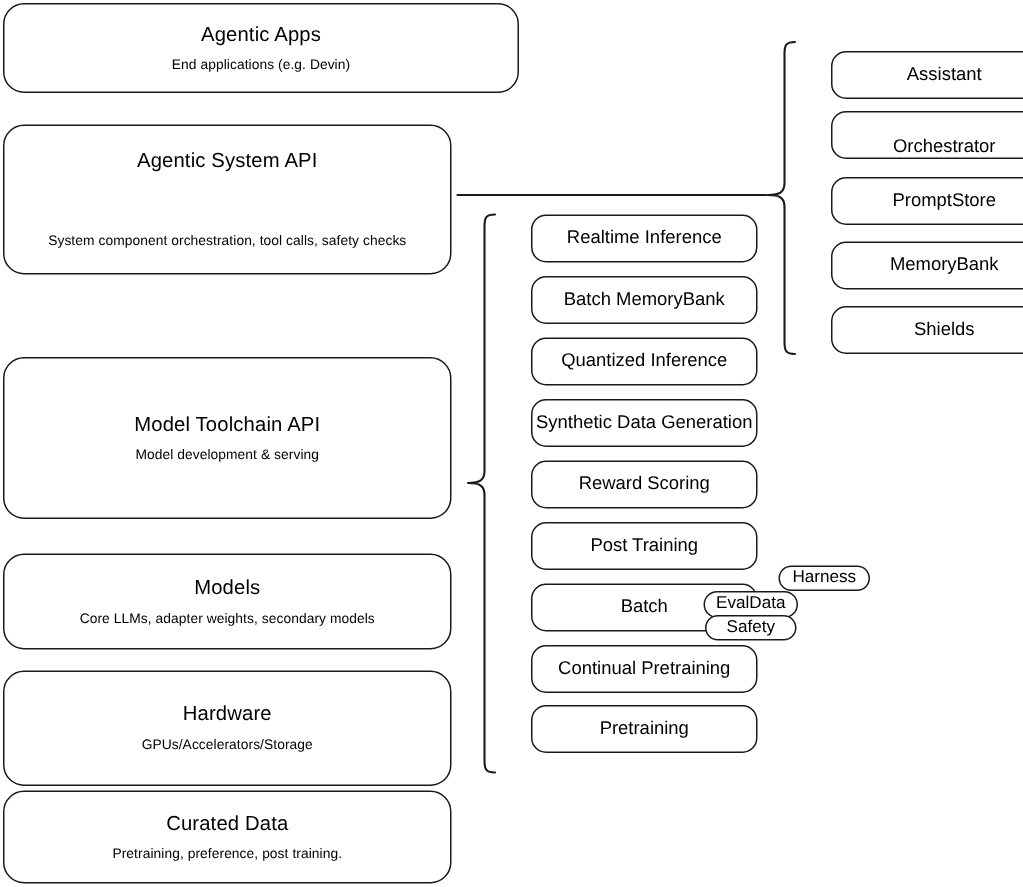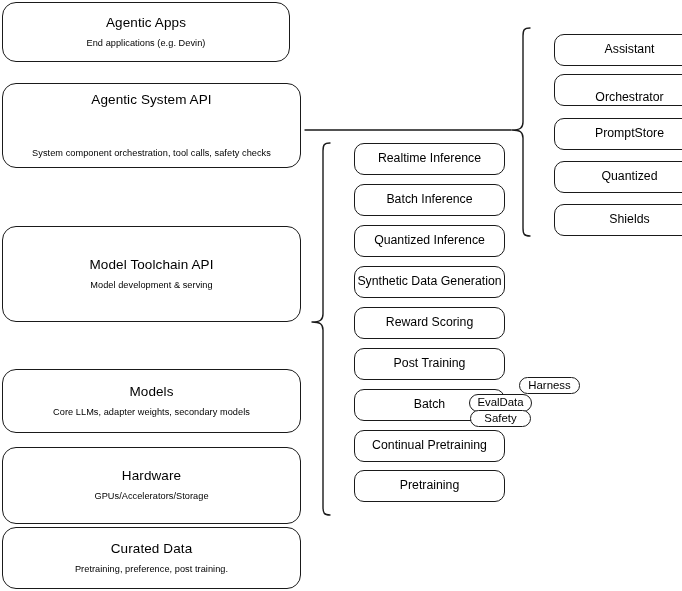--- a/index.html
+++ b/index.html
@@ -86,31 +86,31 @@
     stroke-width: 1.4;
     stroke-linecap: round;
     stroke-linejoin: round;
   }
 </style>
 </head>
 <body>
 
 <div id="canvas">
 
-  <div class="box layer-box" style="left:2px; top:2px; width:288px; height:60px;">
+  <div class="box layer-box" style="left:2px; top:2px; width:344px; height:60px;">
     <span class="layer-title">Agentic Apps</span>
     <span class="layer-sub">End applications (e.g. Devin)</span>
   </div>
 
-  <div class="box layer-box" style="left:2px; top:83px; width:299px; height:85px;gap:33px;">
+  <div class="box layer-box" style="left:2px; top:83px; width:299px; height:100px;gap:33px;">
     <span class="layer-title">Agentic System API</span>
     <span class="layer-sub">System component orchestration, tool calls, safety checks</span>
   </div>
 
-  <div class="box layer-box" style="left:2px; top:226px; width:299px; height:96px;">
+  <div class="box layer-box" style="left:2px; top:238px; width:299px; height:108px;">
     <span class="layer-title">Model Toolchain API</span>
     <span class="layer-sub">Model development &amp; serving</span>
   </div>
 
   <div class="box layer-box" style="left:2px; top:369px; width:299px; height:64px;">
     <span class="layer-title">Models</span>
     <span class="layer-sub">Core LLMs, adapter weights, secondary models</span>
   </div>
 
   <div class="box layer-box" style="left:2px; top:447px; width:299px; height:77px;">
@@ -145,21 +145,21 @@
              C 15 179, 12 181, 4 181
              C 12 181, 15 183, 15 189
              L 15 366
              C 15 372, 16 374, 22 374"></path>
   </svg>
 
   <div class="box item-box" style="left:330px; top:143px; width:151px; height:32px;">
     <span class="item-label">Realtime Inference</span>
   </div>
   <div class="box item-box" style="left:330px; top:184px; width:151px; height:32px;">
-    <span class="item-label">Batch Inference</span>
+    <span class="item-label">Batch MemoryBank</span>
   </div>
   <div class="box item-box" style="left:330px; top:225px; width:151px; height:32px;">
     <span class="item-label">Quantized Inference</span>
   </div>
   <div class="box item-box" style="left:330px; top:266px; width:151px; height:32px;">
     <span class="item-label">Synthetic Data Generation</span>
   </div>
   <div class="box item-box" style="left:330px; top:307px; width:151px; height:32px;">
     <span class="item-label">Reward Scoring</span>
   </div>
@@ -189,19 +189,19 @@
   <div class="box item-box" style="left:530px; top:34px; width:151px; height:32px;">
     <span class="item-label">Assistant</span>
   </div>
   <div class="box item-box" style="left:530px; top:74px; width:151px; height:32px;justify-content:flex-end;">
     <span class="item-label">Orchestrator</span>
   </div>
   <div class="box item-box" style="left:530px; top:118px; width:151px; height:32px;">
     <span class="item-label">PromptStore</span>
   </div>
   <div class="box item-box" style="left:530px; top:161px; width:151px; height:32px;">
-    <span class="item-label">Quantized</span>
+    <span class="item-label">MemoryBank</span>
   </div>
   <div class="box item-box" style="left:530px; top:204px; width:151px; height:32px;">
     <span class="item-label">Shields</span>
   </div>
 
 </div>
 
 </body></html>

